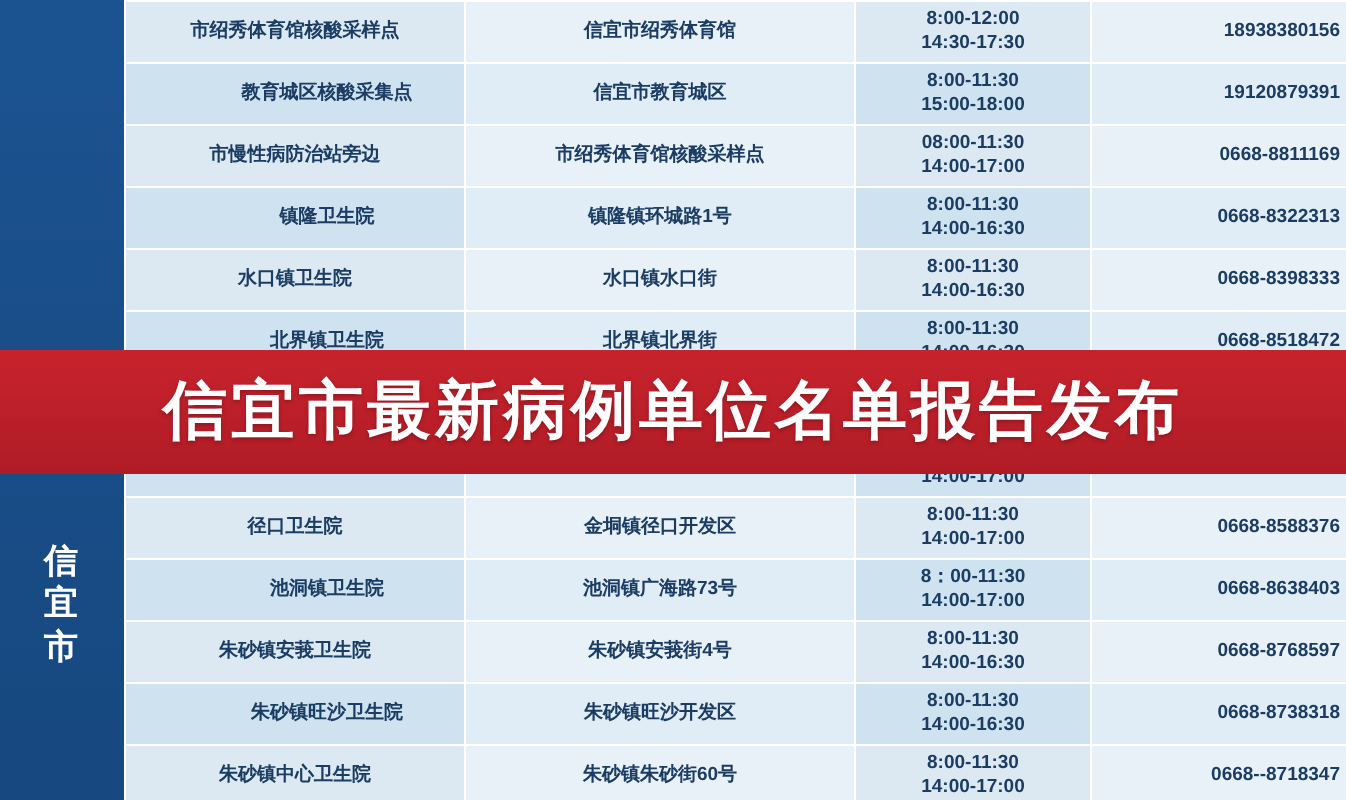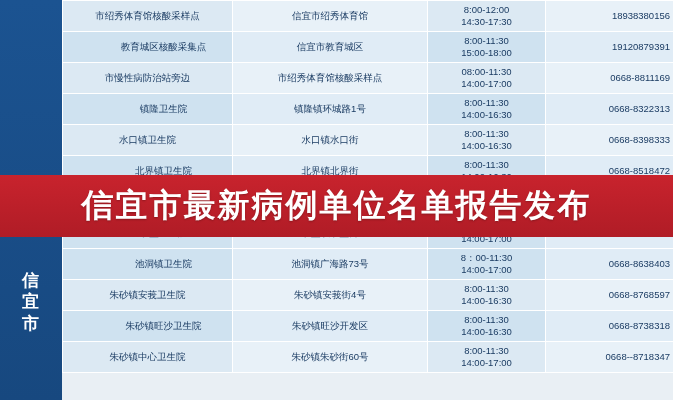--- a/index.html
+++ b/index.html
@@ -38,20 +38,21 @@
     letter-spacing: 1px;
   }
   
   #table-wrap {
     position: absolute;
     left: 62px; top: 0;
     width: 611px; height: 400px;
     background: #e9eff4;
     padding: 0;
     overflow: hidden;
+    font-weight: bold;
   }
   table.sheet {
     border-collapse: collapse;
     width: 611px;
     table-layout: fixed;
   }
   table.sheet td {
     border: 1px solid #ffffff;
     font-size: 9.5px;
     color: #1b3c63;
@@ -167,20 +168,29 @@
           </tr>
           <tr class="alt">
             <td class="c-name">丁堡卫生院</td>
             <td class="c-addr">丁堡镇丁堡街</td>
             <td class="c-time">
               <span class="time-line">8:00-11:30</span>
               <span class="time-line">14:00-17:00</span>
             </td>
             <td class="c-phone">0668-8538472</td>
           </tr>
+          <tr>
+            <td class="c-name">径口卫生院</td>
+            <td class="c-addr">金垌镇径口开发区</td>
+            <td class="c-time">
+              <span class="time-line">8:00-11:30</span>
+              <span class="time-line">14:00-17:00</span>
+            </td>
+            <td class="c-phone">0668-8588376</td>
+          </tr>
           <tr class="alt">
             <td class="c-name">池洞镇卫生院</td>
             <td class="c-addr">池洞镇广海路73号</td>
             <td class="c-time">
               <span class="time-line">8：00-11:30</span>
               <span class="time-line">14:00-17:00</span>
             </td>
             <td class="c-phone">0668-8638403</td>
           </tr>
           <tr>

